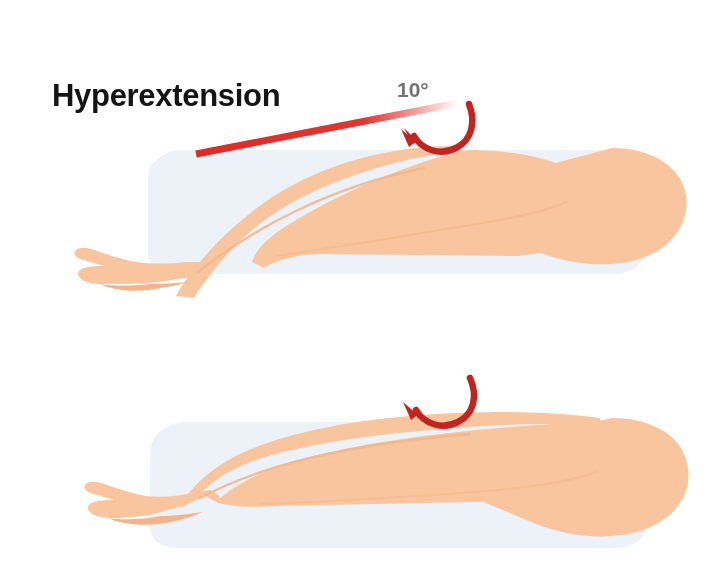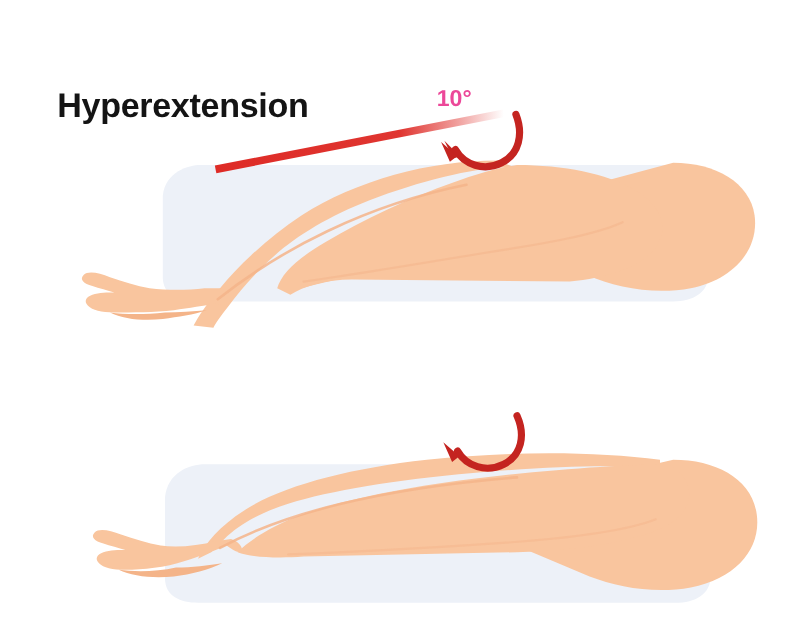--- a/index.html
+++ b/index.html
@@ -45,21 +45,21 @@
   }
   #title-hyper { left: 52px; top: 78px; }
 
   .angle-label {
     position: absolute;
     left: 397px;
     top: 78px;
     font-family: "Liberation Sans", sans-serif;
     font-weight: bold;
     font-size: 21px;
-    color: #ec4899;
+    color: #737373;
     letter-spacing: 0px;
     white-space: nowrap;
   }
 
   .caption {
     position: absolute;
     left: 206px;
     top: 279px;
     font-family: "Liberation Sans", sans-serif;
     font-weight: bold;

